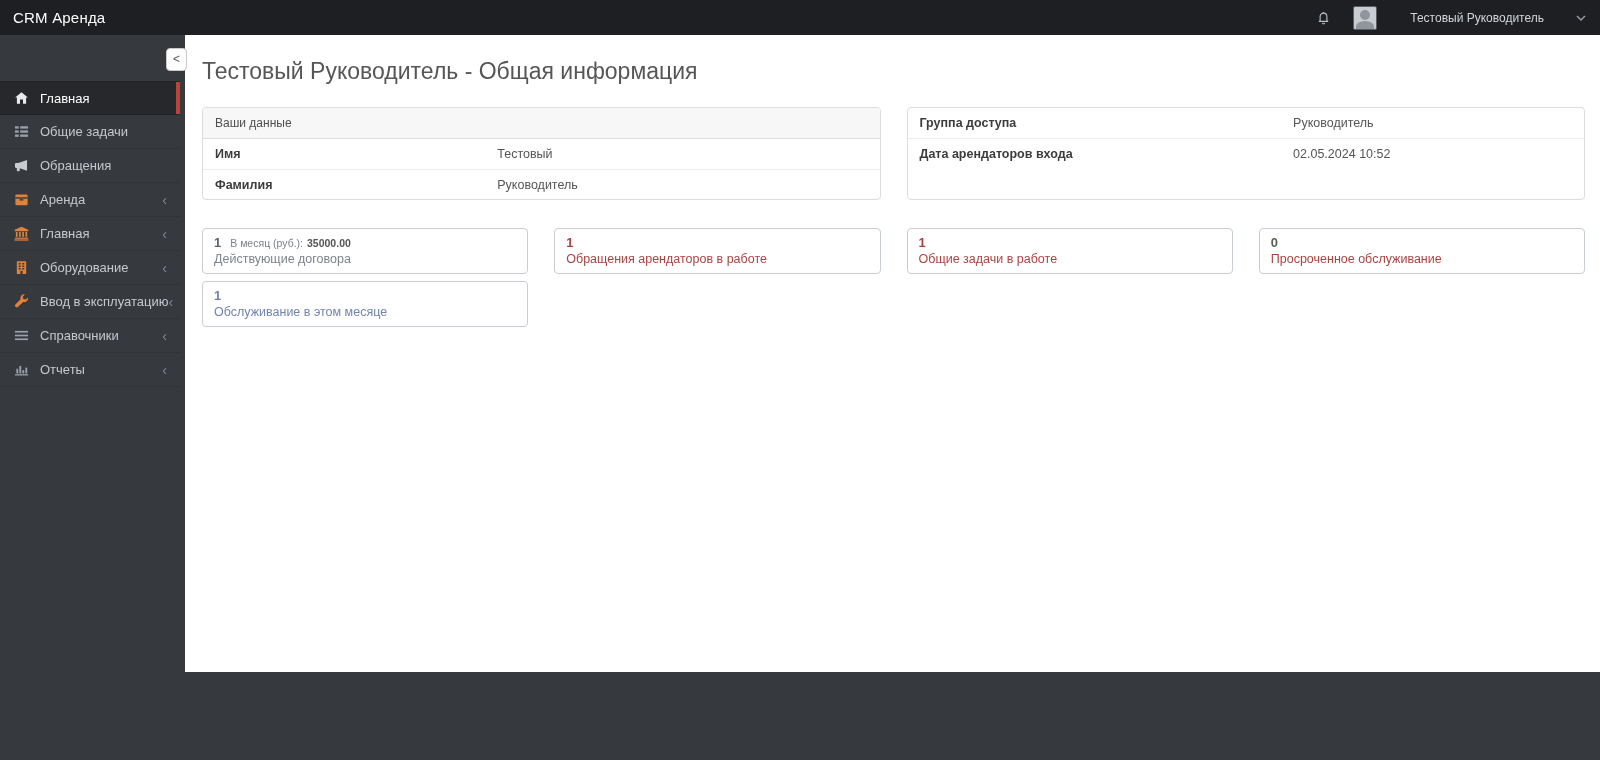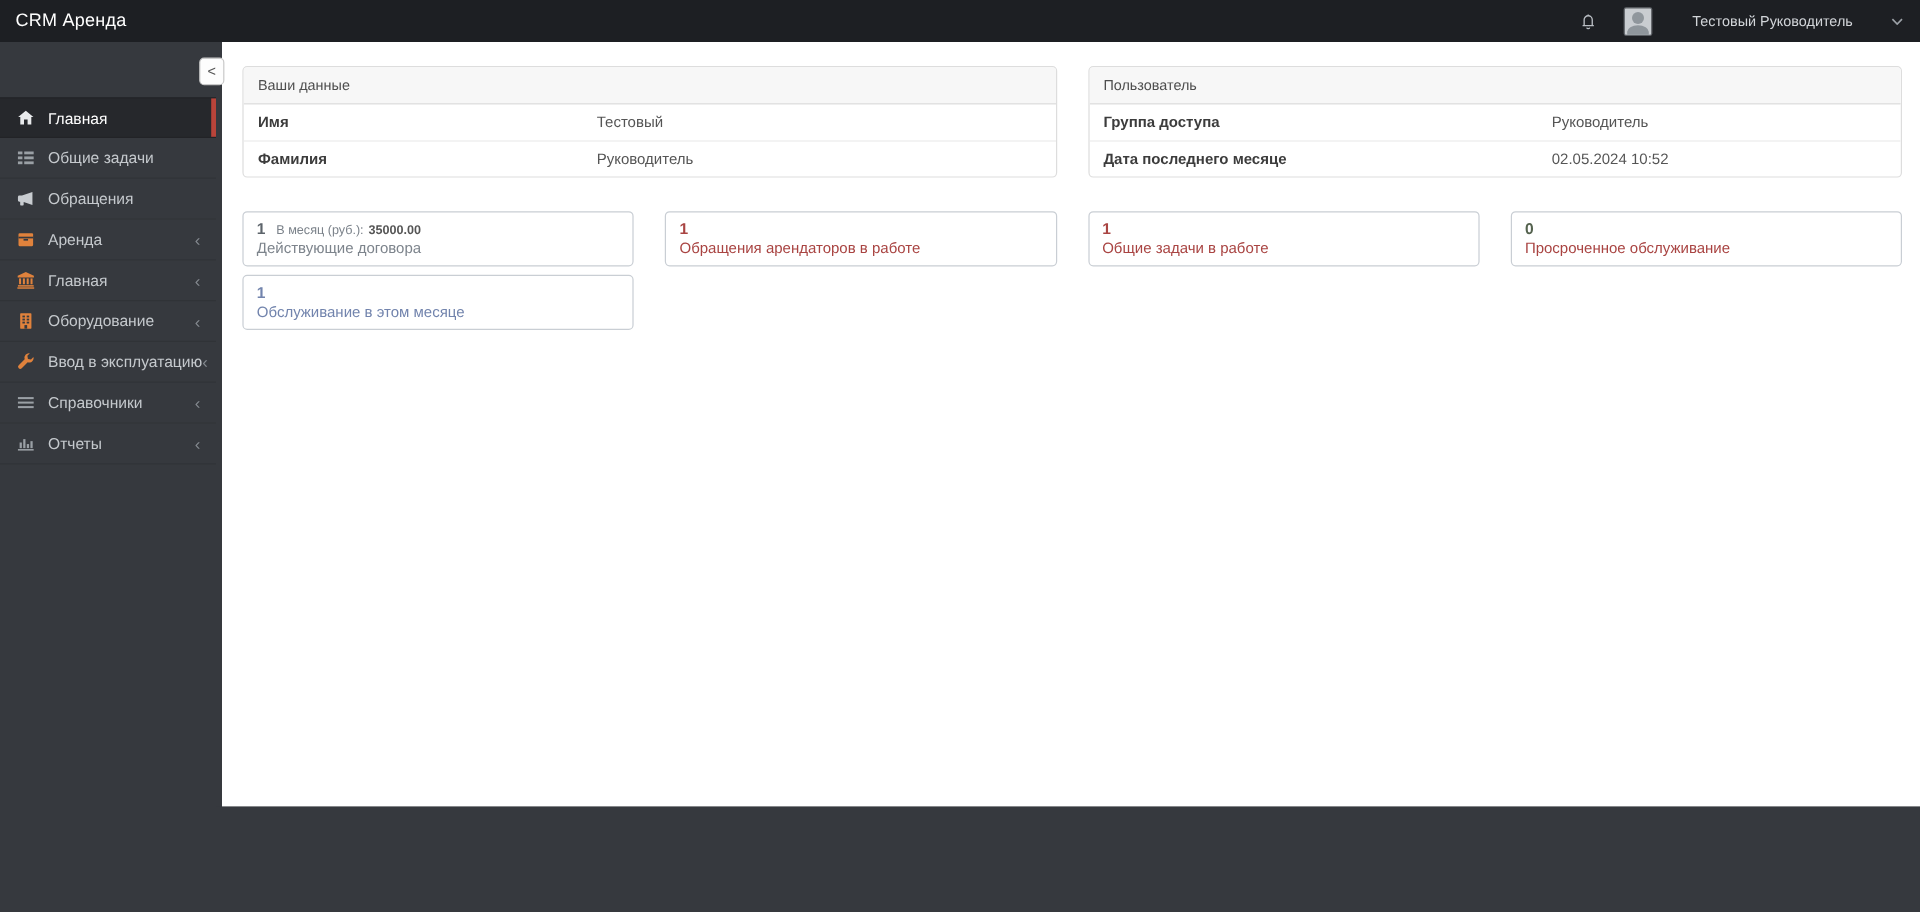--- a/index.html
+++ b/index.html
@@ -256,42 +256,42 @@
       <span class="nav-label">Отчеты</span>
       <span class="nav-caret">‹</span>
     </div>
 
   </div>
 </div>
 
 <div class="content">
   <div class="collapse-btn">&lt;</div>
 
+  <h1 class="page-title">Тестовый Руководитель - Общая информация</h1>
 
   <div class="panels">
     <div class="panel">
       <div class="panel-header">Ваши данные</div>
       <div class="panel-row">
         <span class="row-label">Имя</span>
         <span class="row-val">Тестовый</span>
       </div>
       <div class="panel-row">
         <span class="row-label">Фамилия</span>
         <span class="row-val">Руководитель</span>
       </div>
     </div>
 
     <div class="panel">
-      <div class="panel-header">Пользователь</div>
       <div class="panel-row">
         <span class="row-label">Группа доступа</span>
         <span class="row-val">Руководитель</span>
       </div>
       <div class="panel-row">
-        <span class="row-label">Дата последнего месяце</span>
+        <span class="row-label">Дата арендаторов входа</span>
         <span class="row-val">02.05.2024 10:52</span>
       </div>
     </div>
   </div>
 
   <div class="cards">
     <div class="card c-gray">
       <div class="card-top">
         <span class="card-num">1</span>
         <span class="card-sub-label">В месяц (руб.):</span>

